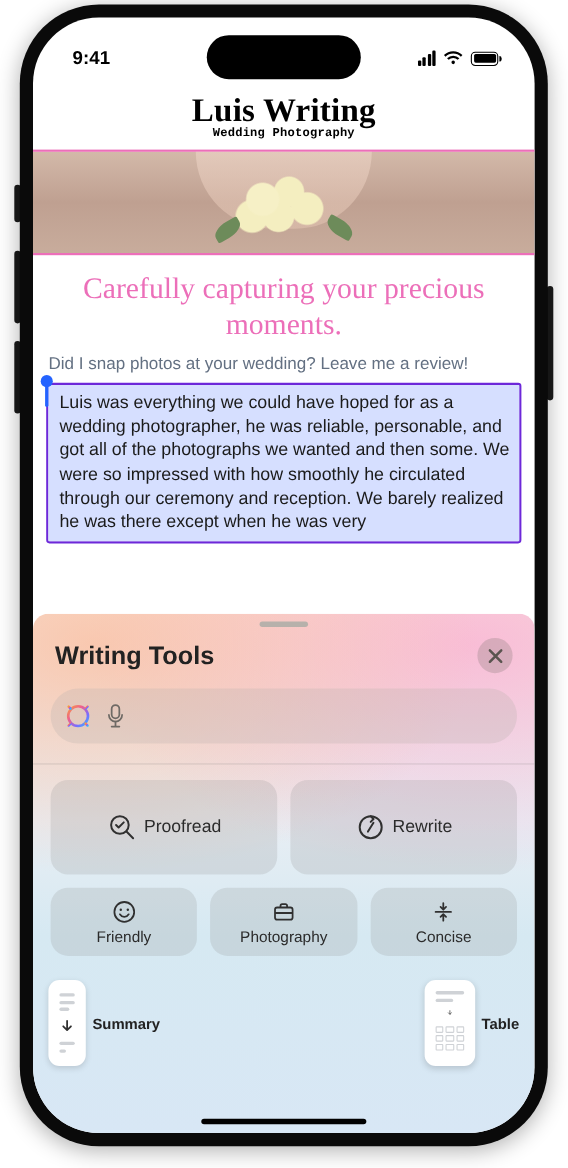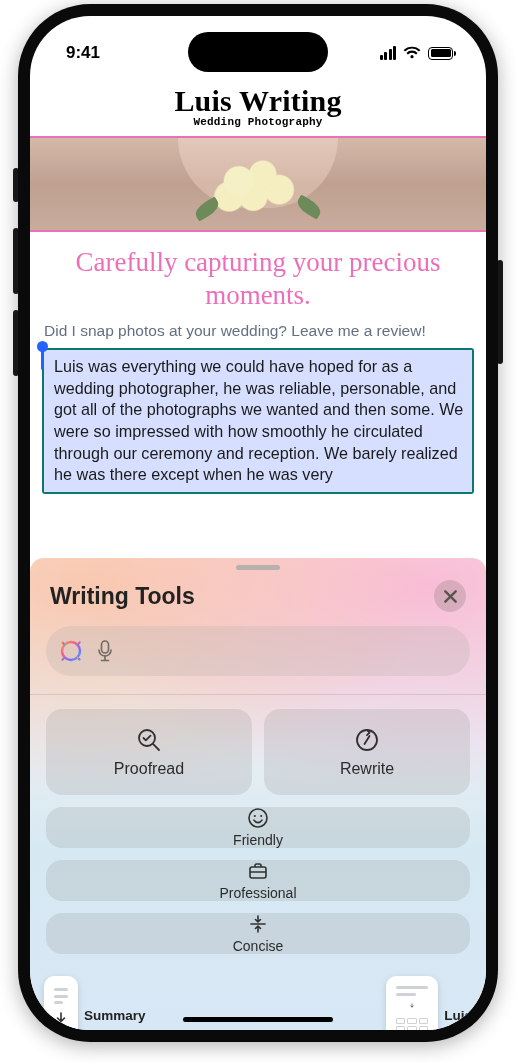--- a/index.html
+++ b/index.html
@@ -60,21 +60,21 @@
   .leaf{position:absolute;width:26px;height:14px;background:#6d8b5a;border-radius:60% 10% 60% 10%;}
   .l1{left:calc(50% - 64px);top:64px;transform:rotate(-30deg);}
   .l2{left:calc(50% + 38px);top:62px;transform:rotate(30deg) scaleX(-1);}
   .torso{position:absolute;left:50%;top:-10px;transform:translateX(-50%);width:160px;height:80px;
     background:linear-gradient(180deg,#f1d9cc,#e3c4b2);border-radius:0 0 70px 70px;opacity:0.55;}
 
   .tagline { font-family: Georgia, serif; color:#ec6fb9; font-size:27px; text-align:center; line-height:1.22; padding: 14px 20px 10px; }
   .prompt { color:#637082; font-size:15.5px; padding:0 14px 8px; }
 
   .sel-wrap { margin:0 12px; position:relative; }
-  .sel-border { border:2px solid #0f766e; border-radius:3px; padding:0; }
+  .sel-border { border:2px solid #6d28d9; border-radius:3px; padding:0; }
   .sel-bg { background:#d6dfff; padding:6px 8px 6px 10px; }
   .sel-text { color:#1b1b1b; font-size:16.2px; line-height:1.34; }
   .caret { position:absolute; left:-1px; top:2px; width:3px; height:20px; background:#2463ff; border-radius:2px;}
   .caret::before{content:"";position:absolute;left:-4px;top:-9px;width:11px;height:11px;background:#2463ff;border-radius:50%;}
 
   
   .sheet {
     position:absolute; left:0; right:0; bottom:0; top:484px;
     background:
       radial-gradient(140% 80% at 12% 6%, rgba(255,170,130,0.55), transparent 55%),
@@ -90,25 +90,25 @@
 
   .input-row{ margin:2px 16px 0; height:50px; border-radius:26px; display:flex; align-items:center; gap:12px; padding:0 16px 0 12px;
     background: rgba(190,180,175,0.30); }
   .ai-icon{ width:26px; height:26px; flex:0 0 auto; }
   .input-ph{ flex:1; color:#8b8580; font-size:18px; }
   .mic{ width:18px; height:22px; flex:0 0 auto; }
 
   .divider{ height:1px; background:rgba(120,120,120,0.22); margin:18px 0 14px; }
 
   .row-big{ display:flex; gap:12px; padding:0 16px; }
-  .big-btn{ flex:1; height:86px; border-radius:16px; background:rgba(140,140,140,0.20); display:flex; flex-direction:column; align-items:center; justify-content:center; gap:6px; }
+  .big-btn{ flex:1; height:86px; border-radius:16px; background:rgba(140,140,140,0.20); display:flex; flex-direction:row; align-items:center; justify-content:center; gap:6px; }
   .big-btn svg{ width:28px; height:28px; }
   .big-lbl{ font-size:16px; color:#2b2b2b; }
 
-  .row-small{ display:flex; gap:12px; padding:12px 16px 0;flex-direction:column; }
+  .row-small{ display:flex; gap:12px; padding:12px 16px 0; }
   .sm-btn{ flex:1; height:62px; border-radius:16px; background:rgba(140,140,140,0.20); display:flex; flex-direction:column; align-items:center; justify-content:center; gap:3px; }
   .sm-btn svg{ width:22px; height:22px; }
   .sm-lbl{ font-size:14px; color:#2b2b2b; }
 
   .cards-row{ display:flex; gap:0; padding:22px 14px 0; justify-content:space-between; }
   .card-col{ display:flex; flex-direction:row; align-items:center; gap:6px; width:86px;}
   .card{ width:78px; height:78px; background:#fff; border-radius:10px; box-shadow:0 2px 6px rgba(0,0,0,0.15); display:flex; flex-direction:column; align-items:center; justify-content:center; gap:4px; padding:10px;}
   .card-lbl{ font-size:13.5px; font-weight:600; color:#222; }
   .lines{ width:100%; display:flex; flex-direction:column; gap:3.5px;}
   .ln{ height:3px; background:#cfd2d6; border-radius:2px; }
@@ -256,21 +256,21 @@
                   <path d="M7 13.2c1 1.6 2.5 2.4 4 2.4s3-.8 4-2.4" fill="none" stroke="#303030" stroke-width="1.6" stroke-linecap="round"></path>
                 </svg>
               <div class="sm-lbl">Friendly</div>
             </div>
             <div class="sm-btn">
               <svg viewBox="0 0 22 22">
                   <rect x="3" y="7" width="16" height="11" rx="2" fill="none" stroke="#303030" stroke-width="1.6"></rect>
                   <path d="M8 7V5.5A1.5 1.5 0 019.5 4h3A1.5 1.5 0 0114 5.5V7" fill="none" stroke="#303030" stroke-width="1.6"></path>
                   <line x1="3" y1="12" x2="19" y2="12" stroke="#303030" stroke-width="1.6"></line>
                 </svg>
-              <div class="sm-lbl">Professional</div>
+              <div class="sm-lbl">Photography</div>
             </div>
             <div class="sm-btn">
               <svg viewBox="0 0 22 22">
                   <path d="M11 3v5M11 19v-5M8.5 6.5L11 9l2.5-2.5M8.5 15.5L11 13l2.5 2.5" fill="none" stroke="#303030" stroke-width="1.6" stroke-linecap="round" stroke-linejoin="round"></path>
                   <line x1="4" y1="11" x2="18" y2="11" stroke="#303030" stroke-width="1.6" stroke-linecap="round"></line>
                 </svg>
               <div class="sm-lbl">Concise</div>
             </div>
           </div>
 
@@ -313,21 +313,21 @@
                       <div class="tbl-cell"></div>
                       <div class="tbl-cell"></div>
                     </div>
                   <div class="tbl-row">
                       <div class="tbl-cell"></div>
                       <div class="tbl-cell"></div>
                       <div class="tbl-cell"></div>
                     </div>
                 </div>
               </div>
-              <div class="card-lbl">Luis</div>
+              <div class="card-lbl">Table</div>
             </div>
           </div>
 
         </div>
       </div>
 
       <div class="home-ind"></div>
     </div>
   </div>
 </div>

